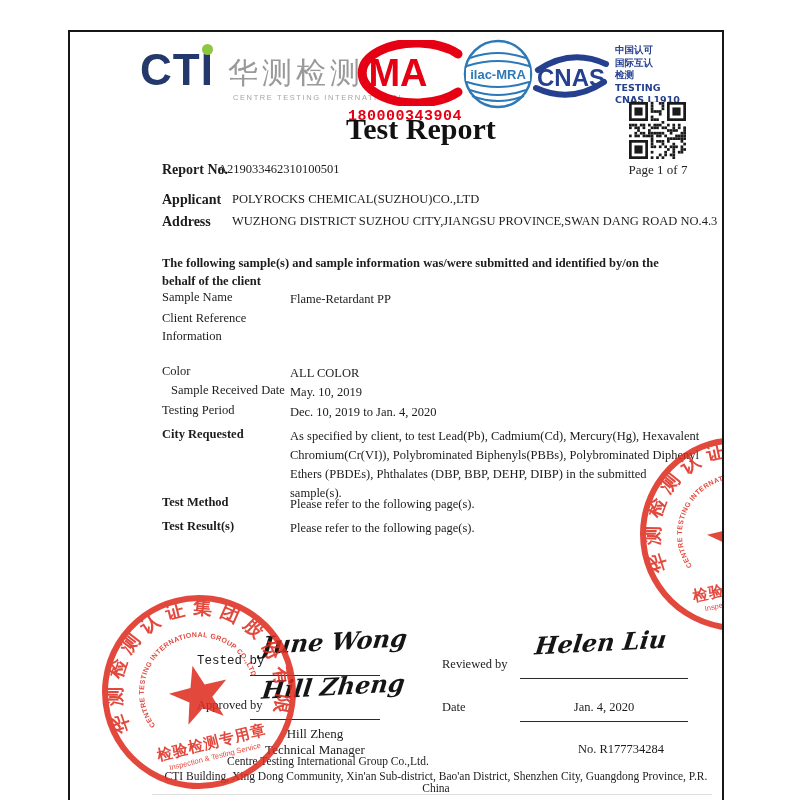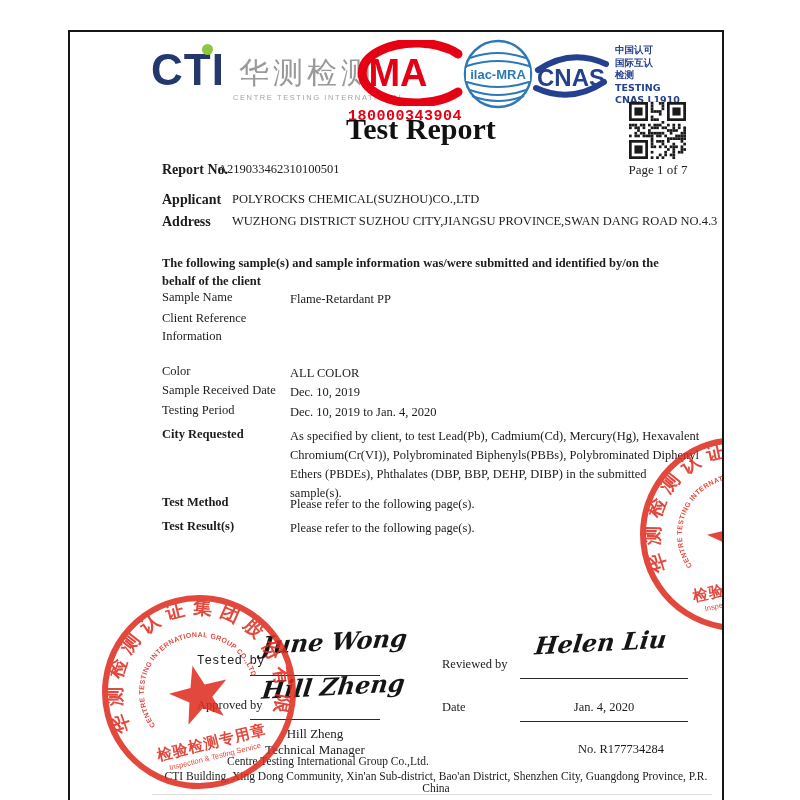--- a/index.html
+++ b/index.html
@@ -2,21 +2,21 @@
 <html><head>
 <meta charset="utf-8">
 <style>
   html,body{margin:0;padding:0;background:#fff;width:800px;height:800px;overflow:hidden;
     font-family:"Liberation Serif","DejaVu Serif",serif;color:#1c1c1c;}
   .page{position:absolute;left:68px;top:30px;width:652px;height:790px;
     border:2px solid #161616;border-bottom:none;background:#fff;overflow:hidden;}
   .abs{position:absolute;}
   
   .cti-acronym{font-family:"Liberation Sans",sans-serif;font-weight:bold;font-size:44px;
-    color:#24386b;letter-spacing:1px;line-height:1;margin-left:11px;}
+    color:#24386b;letter-spacing:1px;line-height:1;}
   .cti-dot{width:11px;height:11px;border-radius:50%;background:#8dc63f;}
   .cti-cn{font-size:30px;color:#9a9a9a;letter-spacing:4px;line-height:1;font-family:"DejaVu Sans",sans-serif;}
   .cti-sub{font-family:"Liberation Sans",sans-serif;font-size:7.5px;color:#a5a5a5;letter-spacing:1.6px;}
   .cma-number{font-family:"Liberation Sans",sans-serif;font-weight:bold;font-size:15px;color:#e60013;letter-spacing:.5px;}
   .report-title{font-size:30px;font-weight:bold;color:#111;}
   .accred{font-family:"DejaVu Sans",sans-serif;font-weight:bold;font-size:9.5px;color:#25408f;line-height:12.5px;}
   .pageno{font-size:13px;color:#222;}
   
   .lbl{font-weight:bold;font-size:14px;}
   .val{font-size:12.5px;}
@@ -223,22 +223,22 @@
   <div class="abs intro" style="left:92px;top:222px;width:532px;">The following sample(s) and sample information was/were submitted and identified by/on the behalf of the client</div>
 
   <div class="row-label" style="top:258px;">Sample Name</div>
   <div class="row-value" style="top:258px;">Flame-Retardant PP</div>
 
   <div class="row-label" style="top:277px;line-height:18px;">Client Reference Information</div>
 
   <div class="row-label" style="top:332px;">Color</div>
   <div class="row-value" style="top:332px;">ALL COLOR</div>
 
-  <div class="row-label" style="top:351px;">Sample Received Date</div>
-  <div class="row-value" style="top:351px;">Dec. 10, 2019</div>
+  <div class="row-label" style="top:351px;margin-left:9px;">Sample Received Date</div>
+  <div class="row-value" style="top:351px;">May. 10, 2019</div>
 
   <div class="row-label" style="top:371px;">Testing Period</div>
   <div class="row-value" style="top:371px;">Dec. 10, 2019 to Jan. 4, 2020</div>
 
   <div class="row-label lbl" style="top:395px;">City Requested</div>
   <div class="row-value" style="top:395px;">As specified by client, to test Lead(Pb), Cadmium(Cd), Mercury(Hg), Hexavalent Chromium(Cr(VI)), Polybrominated Biphenyls(PBBs), Polybrominated Diphenyl Ethers (PBDEs), Phthalates (DBP, BBP, DEHP, DIBP) in the submitted sample(s).&nbsp;</div>
 
   <div class="row-label lbl" style="top:463px;">Test Method</div>
   <div class="row-value" style="top:463px;">Please refer to the following page(s).</div>
 

